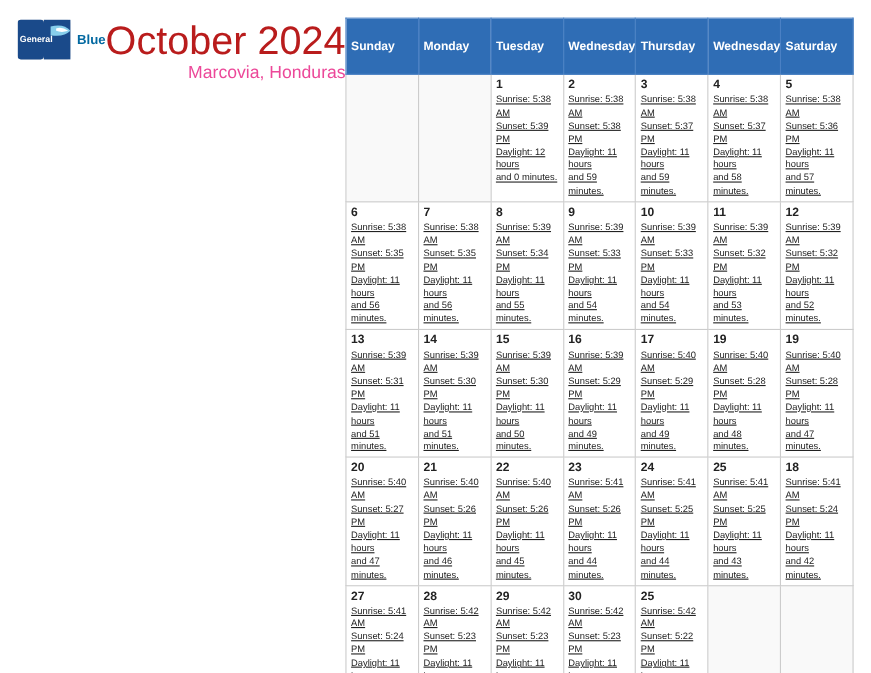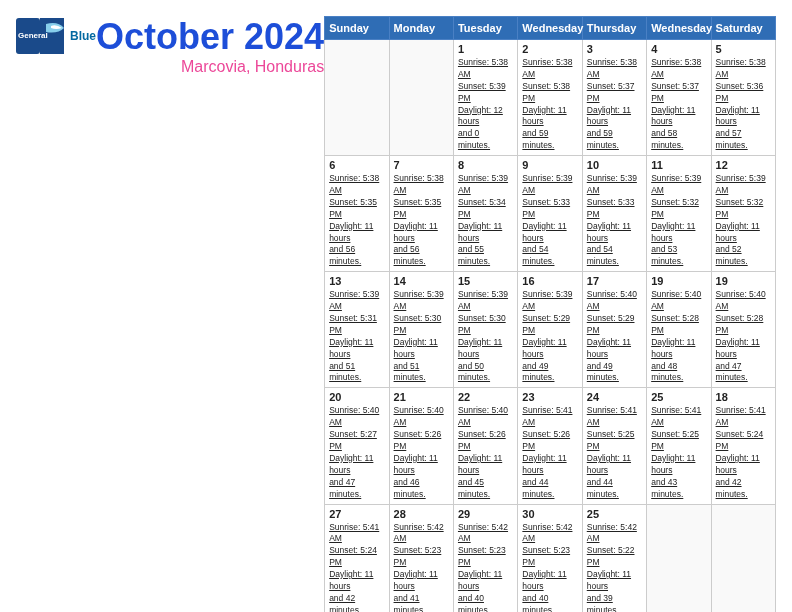--- a/index.html
+++ b/index.html
@@ -27,39 +27,39 @@
     .logo {
       display: flex;
       flex-direction: column;
       align-items: flex-start;
     }
     .title-section {
       text-align: right;
     }
     .month-title {
       font-size: 36px;
-      font-weight: bold;
-      color: #1d4ed8;
+      font-weight: normal;
+      color: #b91c1c;
     }
     .location {
       font-size: 16px;
       color: #ec4899;
     }
     .calendar {
       flex: 1;
       border: 1px solid #ccc;
       border-collapse: collapse;
       width: 100%;
       table-layout: fixed;
     }
     .calendar th {
       background-color: #2f6db5;
       color: #fff;
       font-size: 11px;
-      padding: 5px 4px;
+      padding: 19px 4px;
       text-align: left;
       border: 1px solid #4a80c4;
       font-weight: bold;
     }
     .calendar td {
       vertical-align: top;
       border: 1px solid #ccc;
       padding: 3px 4px;
       font-size: 9px;
       color: #222;

